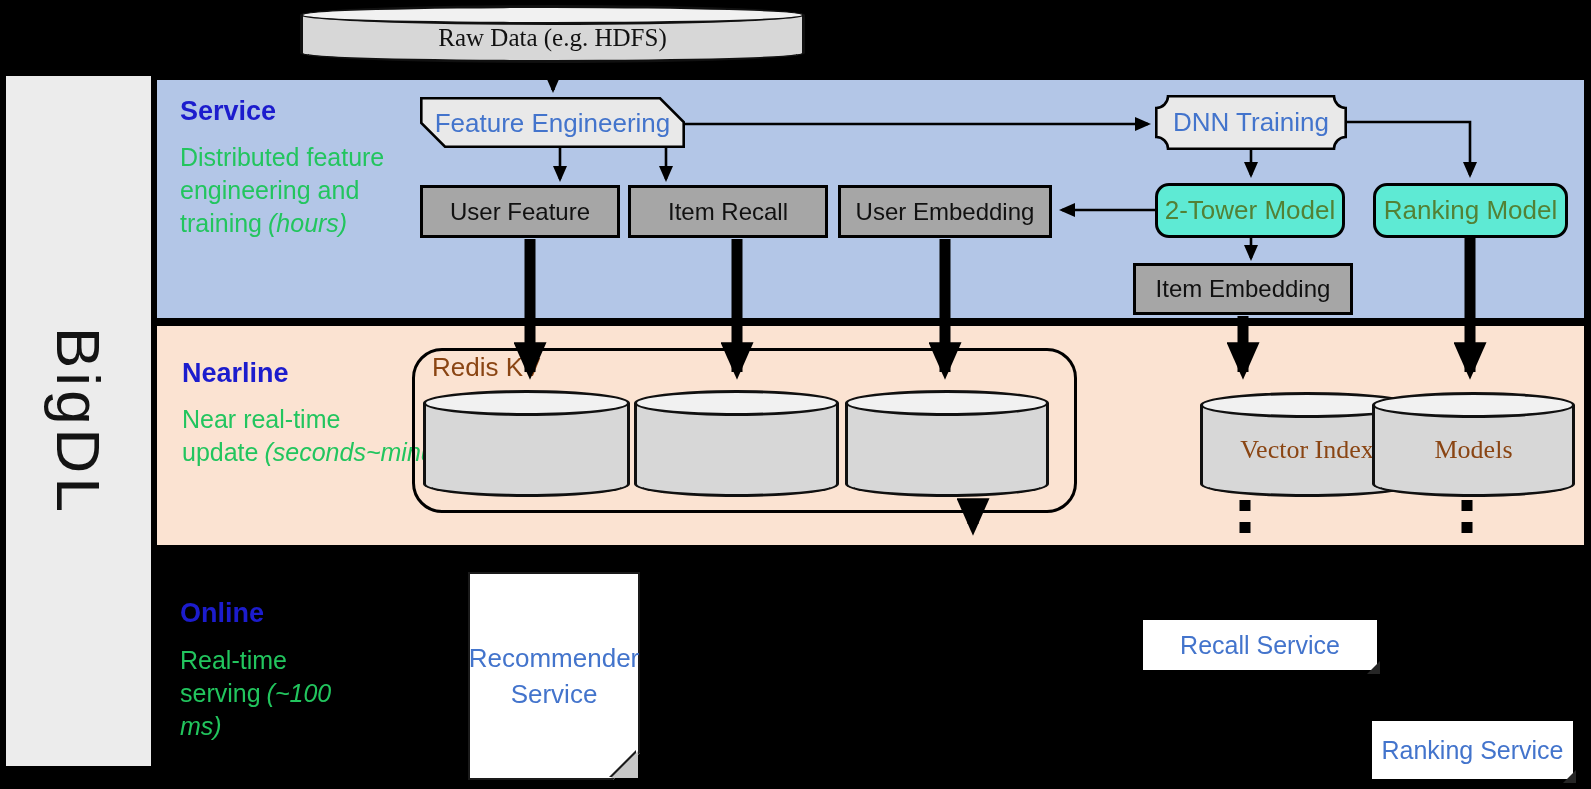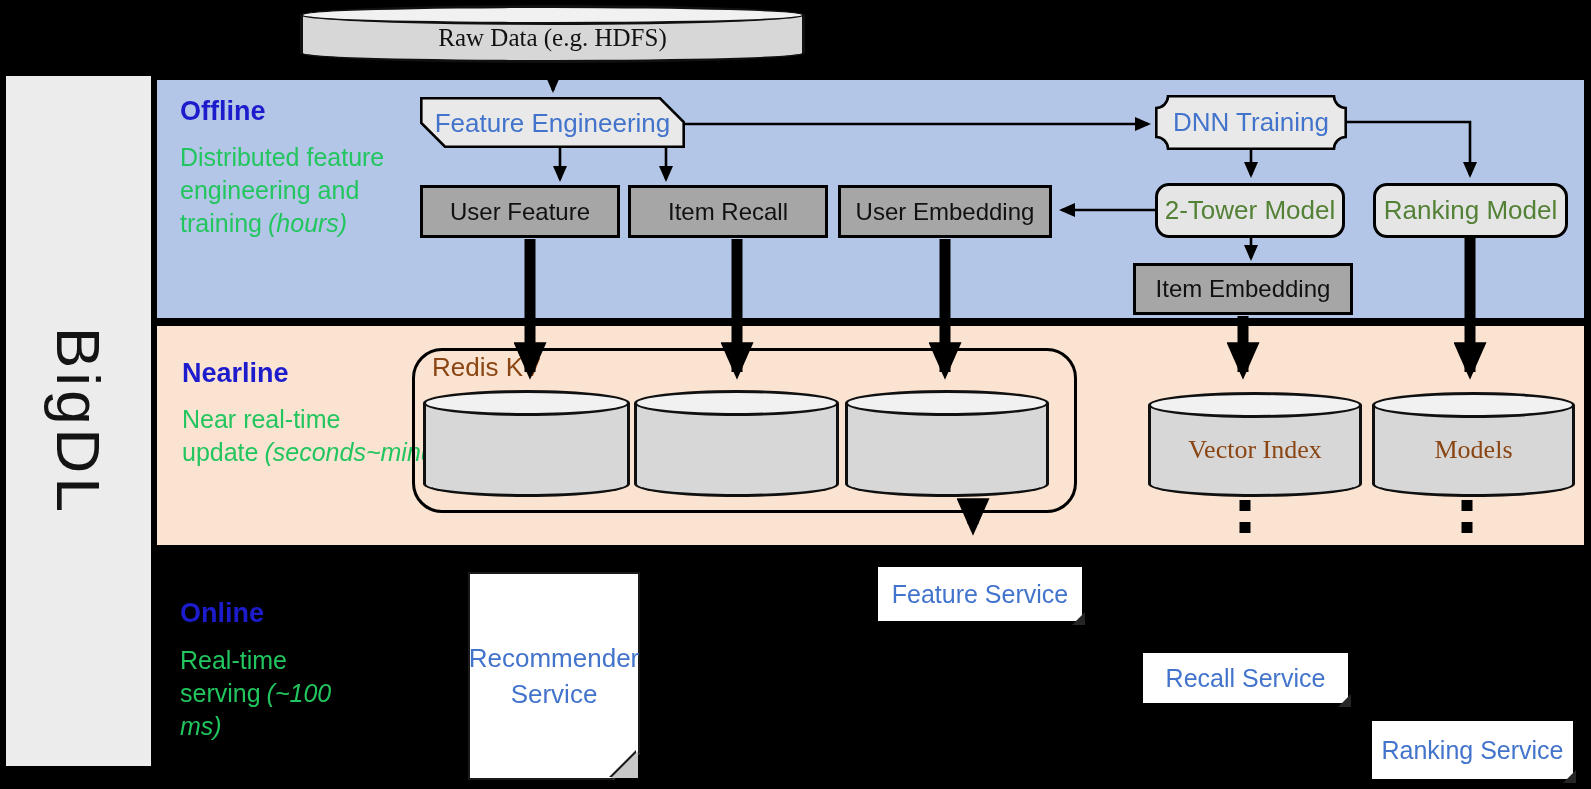--- a/index.html
+++ b/index.html
@@ -19,21 +19,21 @@
   .band-nearline { left:157px; top:326px; width:1427px; height:219px; background:#fbe3d2; }
 
   .band-title { font-size:27px; font-weight:600; color:#1c1ccd; }
   .band-desc  { font-size:25px; color:#22c55e; line-height:33px; }
   .it { font-style:italic; margin-left:6px; }
 
   
   .node { display:flex; align-items:center; justify-content:center; text-align:center;
     box-sizing:border-box; font-size:24px; color:#111; }
   .dark-box  { background:#a6a6a6; border:3px solid #000; }
-  .round-box { background:#e5e5e5; border:3px solid #000; border-radius:14px; }
+  .round-box { background:#5eead4; border:3px solid #000; border-radius:14px; }
   .green-text { color:#538135; font-size:26px; }
   .blue-text  { color:#4374cc; }
   .brown-text { color:#8a4513; }
 
   
   .cyl { position:absolute;font-family:Liberation Serif, serif; }
   .cyl-top  { position:absolute; left:0; right:0; border:3px solid #101010; border-radius:50%;
     background:#f1f1f1; box-sizing:border-box; z-index:2; }
   .cyl-body { position:absolute; left:0; right:0; bottom:0; background:#d7d7d7;
     border:3px solid #101010; border-top:none; box-sizing:border-box;
@@ -72,21 +72,21 @@
 
 <div id="stage">
 
   <div class="abs brand-bar">
     <div class="brand-text">BigDL</div>
   </div>
 
   <div class="abs band-offline"></div>
   <div class="abs band-nearline"></div>
 
-  <div class="abs band-title" style="left:180px; top:96px;">Offline</div>
+  <div class="abs band-title" style="left:180px; top:96px;">Service</div>
   <div class="abs band-desc" style="left:180px; top:141px; width:228px;">
     <span>Distributed feature engineering and training</span><span class="it">(hours)</span>
   </div>
 
   <div class="abs band-title" style="left:182px; top:358px;">Nearline</div>
   <div class="abs band-desc" style="left:182px; top:403px; width:246px;">
     <span>Near real-time update</span><span class="it">(seconds~minutes)</span>
   </div>
 
   <div class="abs band-title" style="left:180px; top:598px;">Online</div>
@@ -158,41 +158,37 @@
   </div>
   <div class="cyl z6" style="left:634px; top:390px; width:205px; height:107px;">
     <div class="cyl-top" style="top:0; height:26px;"></div>
     <div class="cyl-body" style="top:13px; border-radius:0 0 50% 50% / 0 0 13px 13px;"></div>
   </div>
   <div class="cyl z6" style="left:845px; top:390px; width:204px; height:107px;">
     <div class="cyl-top" style="top:0; height:26px;"></div>
     <div class="cyl-body" style="top:13px; border-radius:0 0 50% 50% / 0 0 13px 13px;"></div>
   </div>
 
-  <div class="cyl z6" style="left:1148px; top:392px; width:214px; height:105px;">
+  <div class="cyl z6" style="left:1200px; top:392px; width:214px; height:105px;">
     <div class="cyl-top" style="top:0; height:26px;"></div>
     <div class="cyl-body" style="top:13px; border-radius:0 0 50% 50% / 0 0 13px 13px;">
       <span class="cyl-label brown-text">Vector Index</span>
     </div>
   </div>
   <div class="cyl z6" style="left:1372px; top:392px; width:203px; height:105px;">
     <div class="cyl-top" style="top:0; height:26px;"></div>
     <div class="cyl-body" style="top:13px; border-radius:0 0 50% 50% / 0 0 13px 13px;">
       <span class="cyl-label brown-text">Models</span>
     </div>
   </div>
 
   <div class="abs doc blue-text" style="left:468px; top:572px; width:172px; height:208px;">Recommender Service</div>
   <div class="abs doc-fold" style="left:611px; top:751px;"></div>
 
-  <div class="abs svc blue-text" style="left:878px; top:567px; width:204px; height:54px;">
-    <span>Feature Service</span>
-    <span class="fold-sm"></span>
-  </div>
-  <div class="abs svc blue-text" style="left:1143px; top:653px; width:205px; height:50px;">
+  <div class="abs svc blue-text" style="left:1143px; top:620px; width:234px; height:50px;">
     <span>Recall Service</span>
     <span class="fold-sm"></span>
   </div>
   <div class="abs svc blue-text" style="left:1372px; top:721px; width:201px; height:58px;">
     <span>Ranking Service</span>
     <span class="fold-sm"></span>
   </div>
 
 </div>
 

